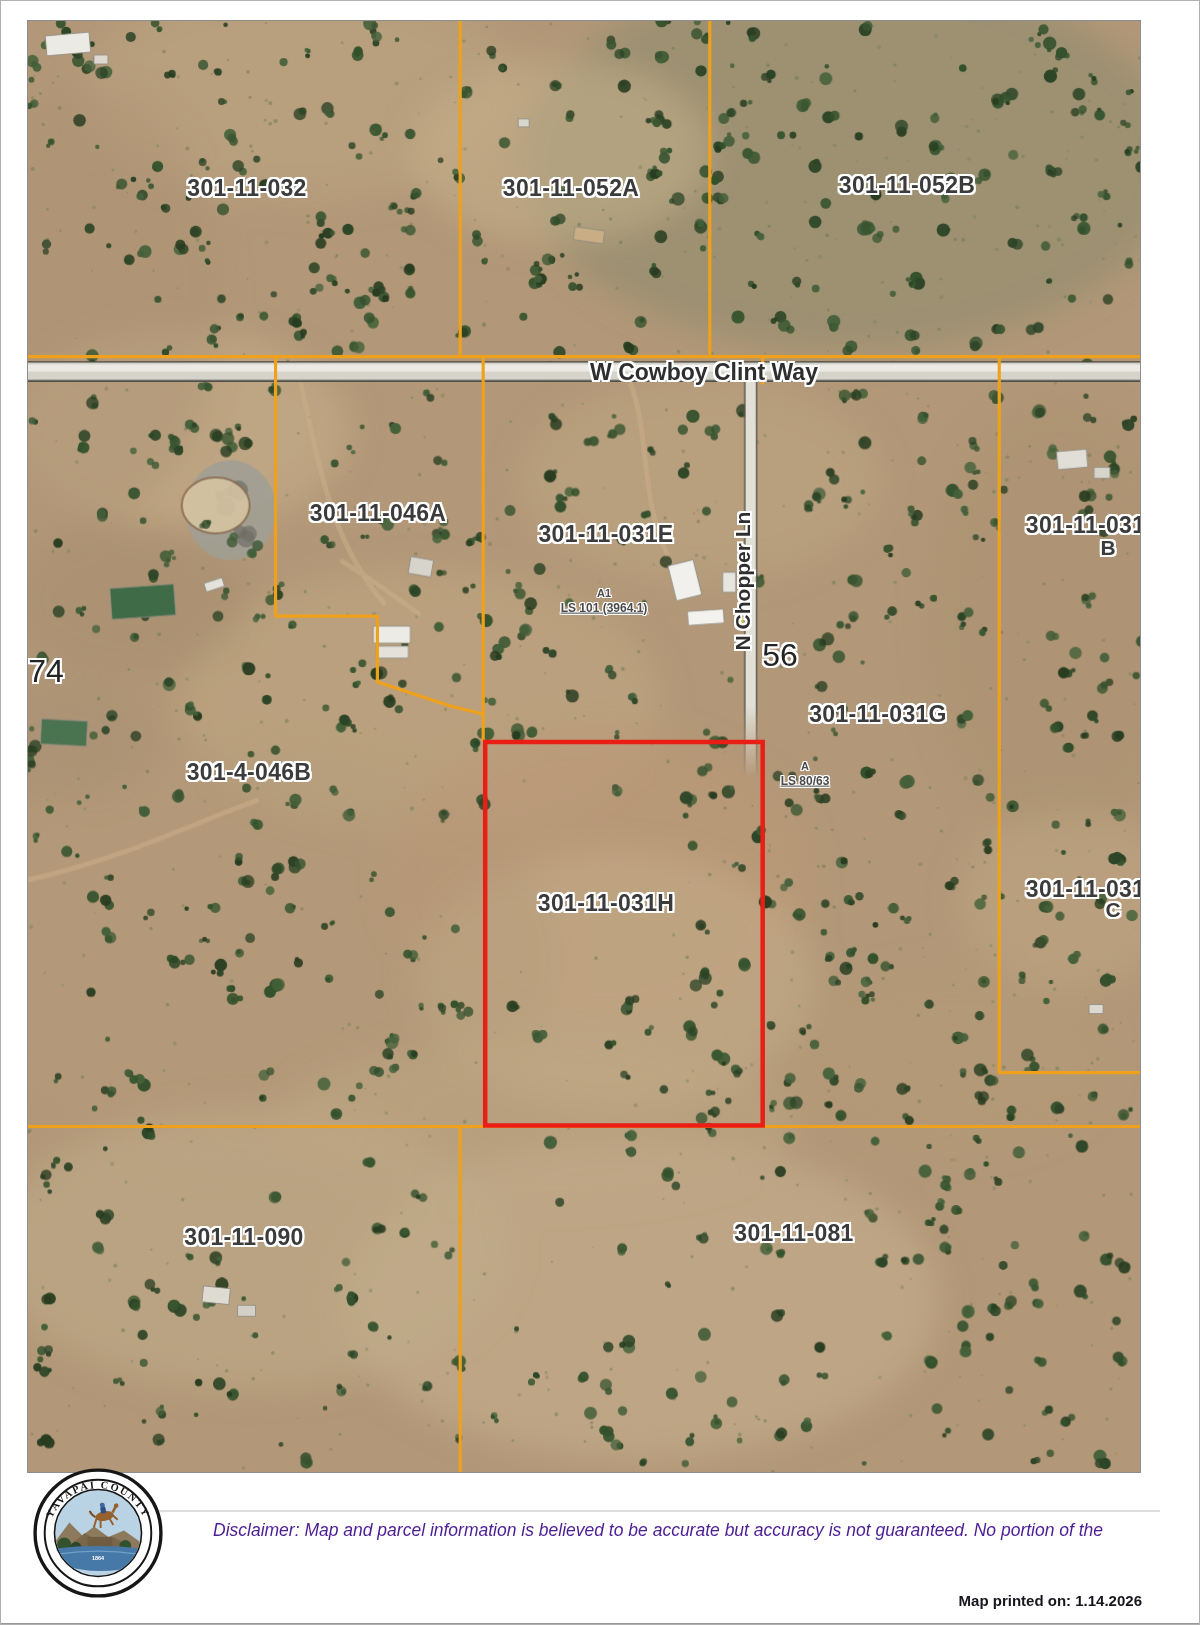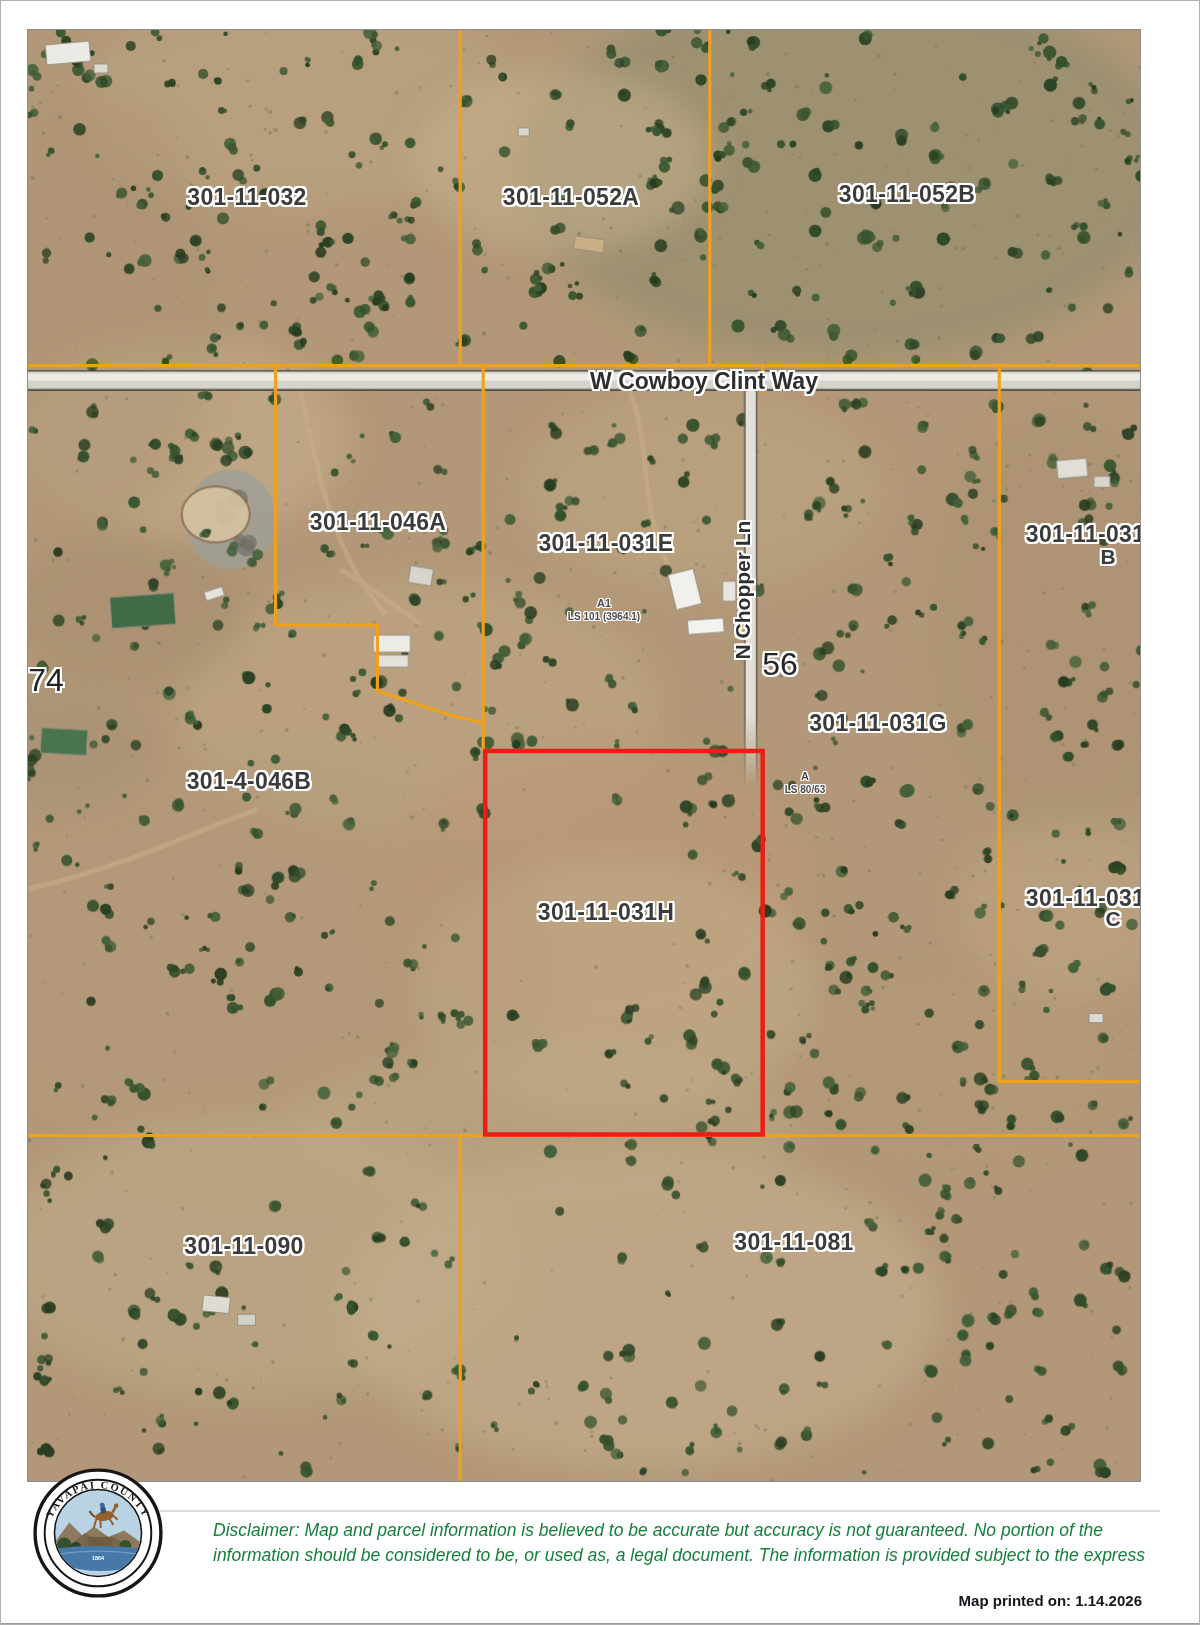--- a/index.html
+++ b/index.html
@@ -1,19 +1,19 @@
 <!DOCTYPE html>
 <html><head>
 <meta charset="utf-8">
 <style>
   html,body{margin:0;padding:0;background:#fff;}
   .page{position:relative;width:1200px;height:1625px;background:#ffffff;
         box-shadow:0 0 0 1px #b0b0b0 inset, 0 -2px 0 0 #9a9a9a inset;
         font-family:"Liberation Sans",sans-serif;overflow:hidden;}
-  .map{position:absolute;left:27px;top:29px;width:1114px;height:1453px;
+  .map{position:absolute;left:27px;top:20px;width:1114px;height:1453px;
        border:1px solid #8d8d8d;box-sizing:border-box;overflow:hidden;background:#fdba74;}
   .map svg{display:block;width:100%;height:100%;}
   #map-labels{position:absolute;left:0;top:0;width:100%;height:100%;pointer-events:none;}
 
   .halo{  text-shadow:-2px -2px 0 #fff,0 -2px 0 #fff,2px -2px 0 #fff,-2px 0 0 #fff,
           2px 0 0 #fff,-2px 2px 0 #fff,0 2px 0 #fff,2px 2px 0 #fff,
           -1px -1px 0 #fff,1px 1px 0 #fff,1px -1px 0 #fff,-1px 1px 0 #fff;}
   .halo-sm{text-shadow:-1px -1px 0 #fff,0 -1px 0 #fff,1px -1px 0 #fff,-1px 0 0 #fff,
           1px 0 0 #fff,-1px 1px 0 #fff,0 1px 0 #fff,1px 1px 0 #fff;}
 
@@ -23,27 +23,27 @@
           font-size:21px;color:#3b3b3b;}
   .secnum{position:absolute;transform:translate(-50%,-50%);font-weight:normal;
           font-size:32px;color:#242424;}
   .roadlabel-h{position:absolute;transform:translate(-50%,-50%);white-space:nowrap;
           font-weight:bold;font-size:23px;color:#2e2e2e;text-align:right;}
   .roadlabel-v{position:absolute;transform:translate(-50%,-50%) rotate(-90deg);
           white-space:nowrap;font-weight:bold;font-size:21px;color:#2e2e2e;}
   .survey{position:absolute;transform:translate(-50%,-50%);text-align:center;
           font-weight:bold;color:#4c4c4c;line-height:1.25;}
   .survey .mk{font-size:11px;margin-top:24px;}
-  .survey .nt{font-size:10px;white-space:nowrap;}
+  .survey .nt{font-size:12px;white-space:nowrap;text-decoration:underline;}
 
   .divider{position:absolute;left:40px;top:1510px;width:1120px;height:2px;background:#dedede;}
 
   .footer-seal{position:absolute;left:33px;top:1468px;width:130px;height:130px;}
   .disclaimer{position:absolute;left:213px;top:1518px;width:940px;
-          font-style:italic;font-size:17.5px;line-height:25px;color:#15803d;}
+          font-style:italic;font-size:17.5px;line-height:25px;color:#4c1d95;}
   .printed{position:absolute;right:58px;top:1592px;font-size:15px;font-weight:600;
           color:#16161d;}
 </style>
 </head>
 <body>
 
 <div class="page">
 
   <div class="map">
     <svg id="map-svg" viewBox="27 20 1114 1453" preserveAspectRatio="none">
@@ -2463,18 +2463,17 @@
           <path d="M-7,-0.5 Q-10,-3 -10.5,-6" stroke="#7c4d24" stroke-width="1.6" fill="none"></path>
           <rect x="-2.2" y="-7.6" width="4" height="5.4" rx="1.4" fill="#2d4e7e"></rect>
           <circle cx="-0.2" cy="-8.6" r="1.9" fill="#3b66a0"></circle>
         </g>
       </g>
     </svg>
   </div>
 
   <div class="disclaimer">
     <div>Disclaimer: Map and parcel information is believed to be accurate but accuracy is not guaranteed. No portion of the</div>
-    <div>information should be considered to be, or used as, a legal document.  The information is provided subject to the express</div>
   </div>
 
   <div class="printed">Map printed on: 1.14.2026</div>
 
 </div>
 
 </body></html>

